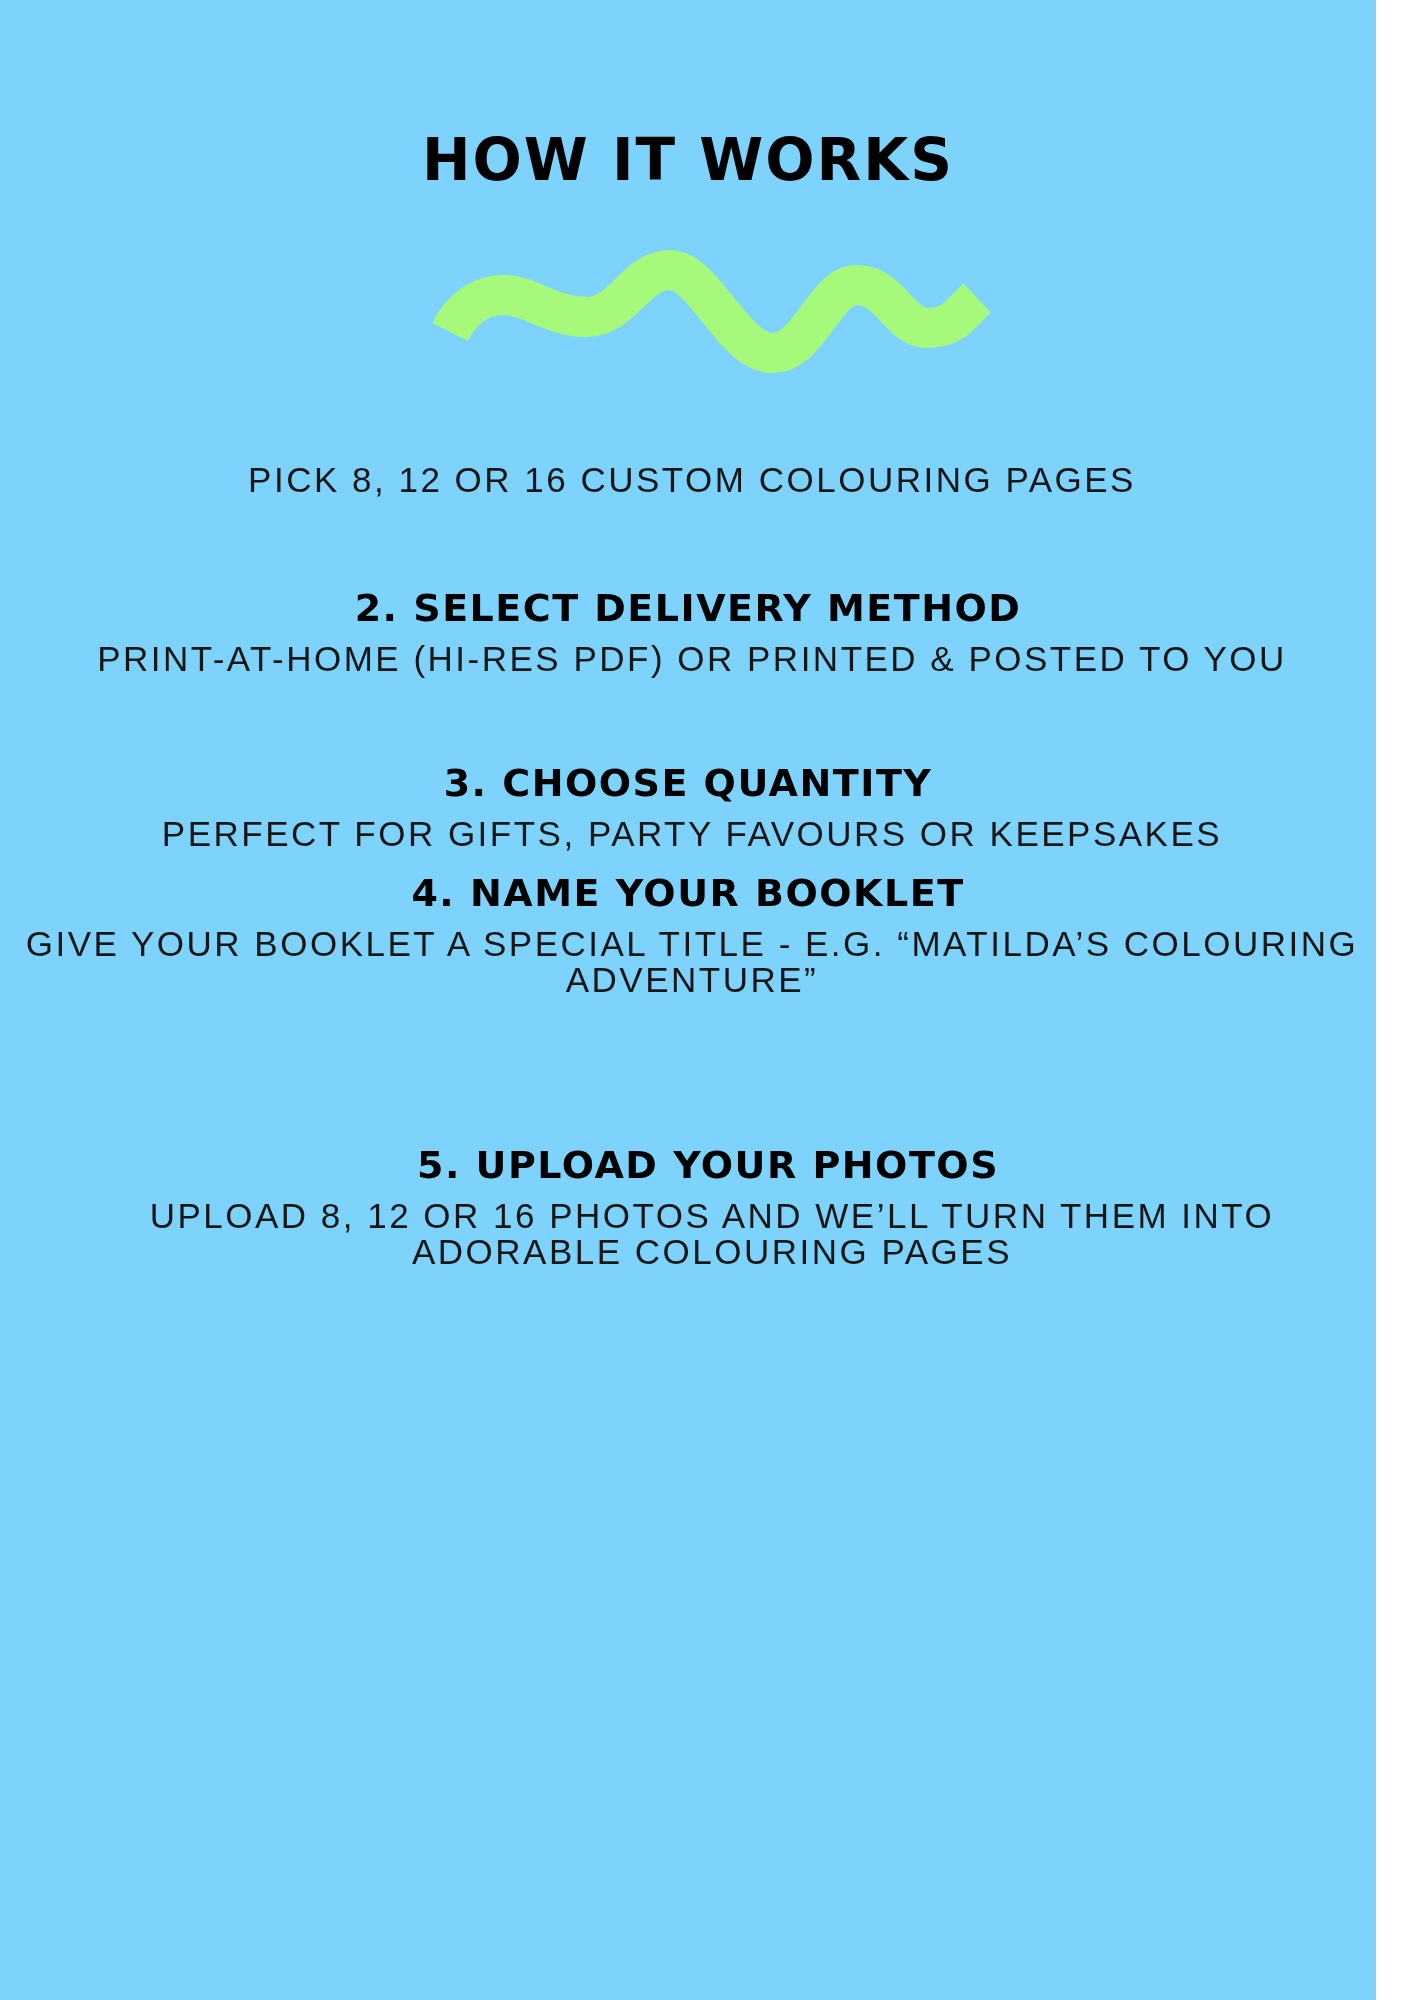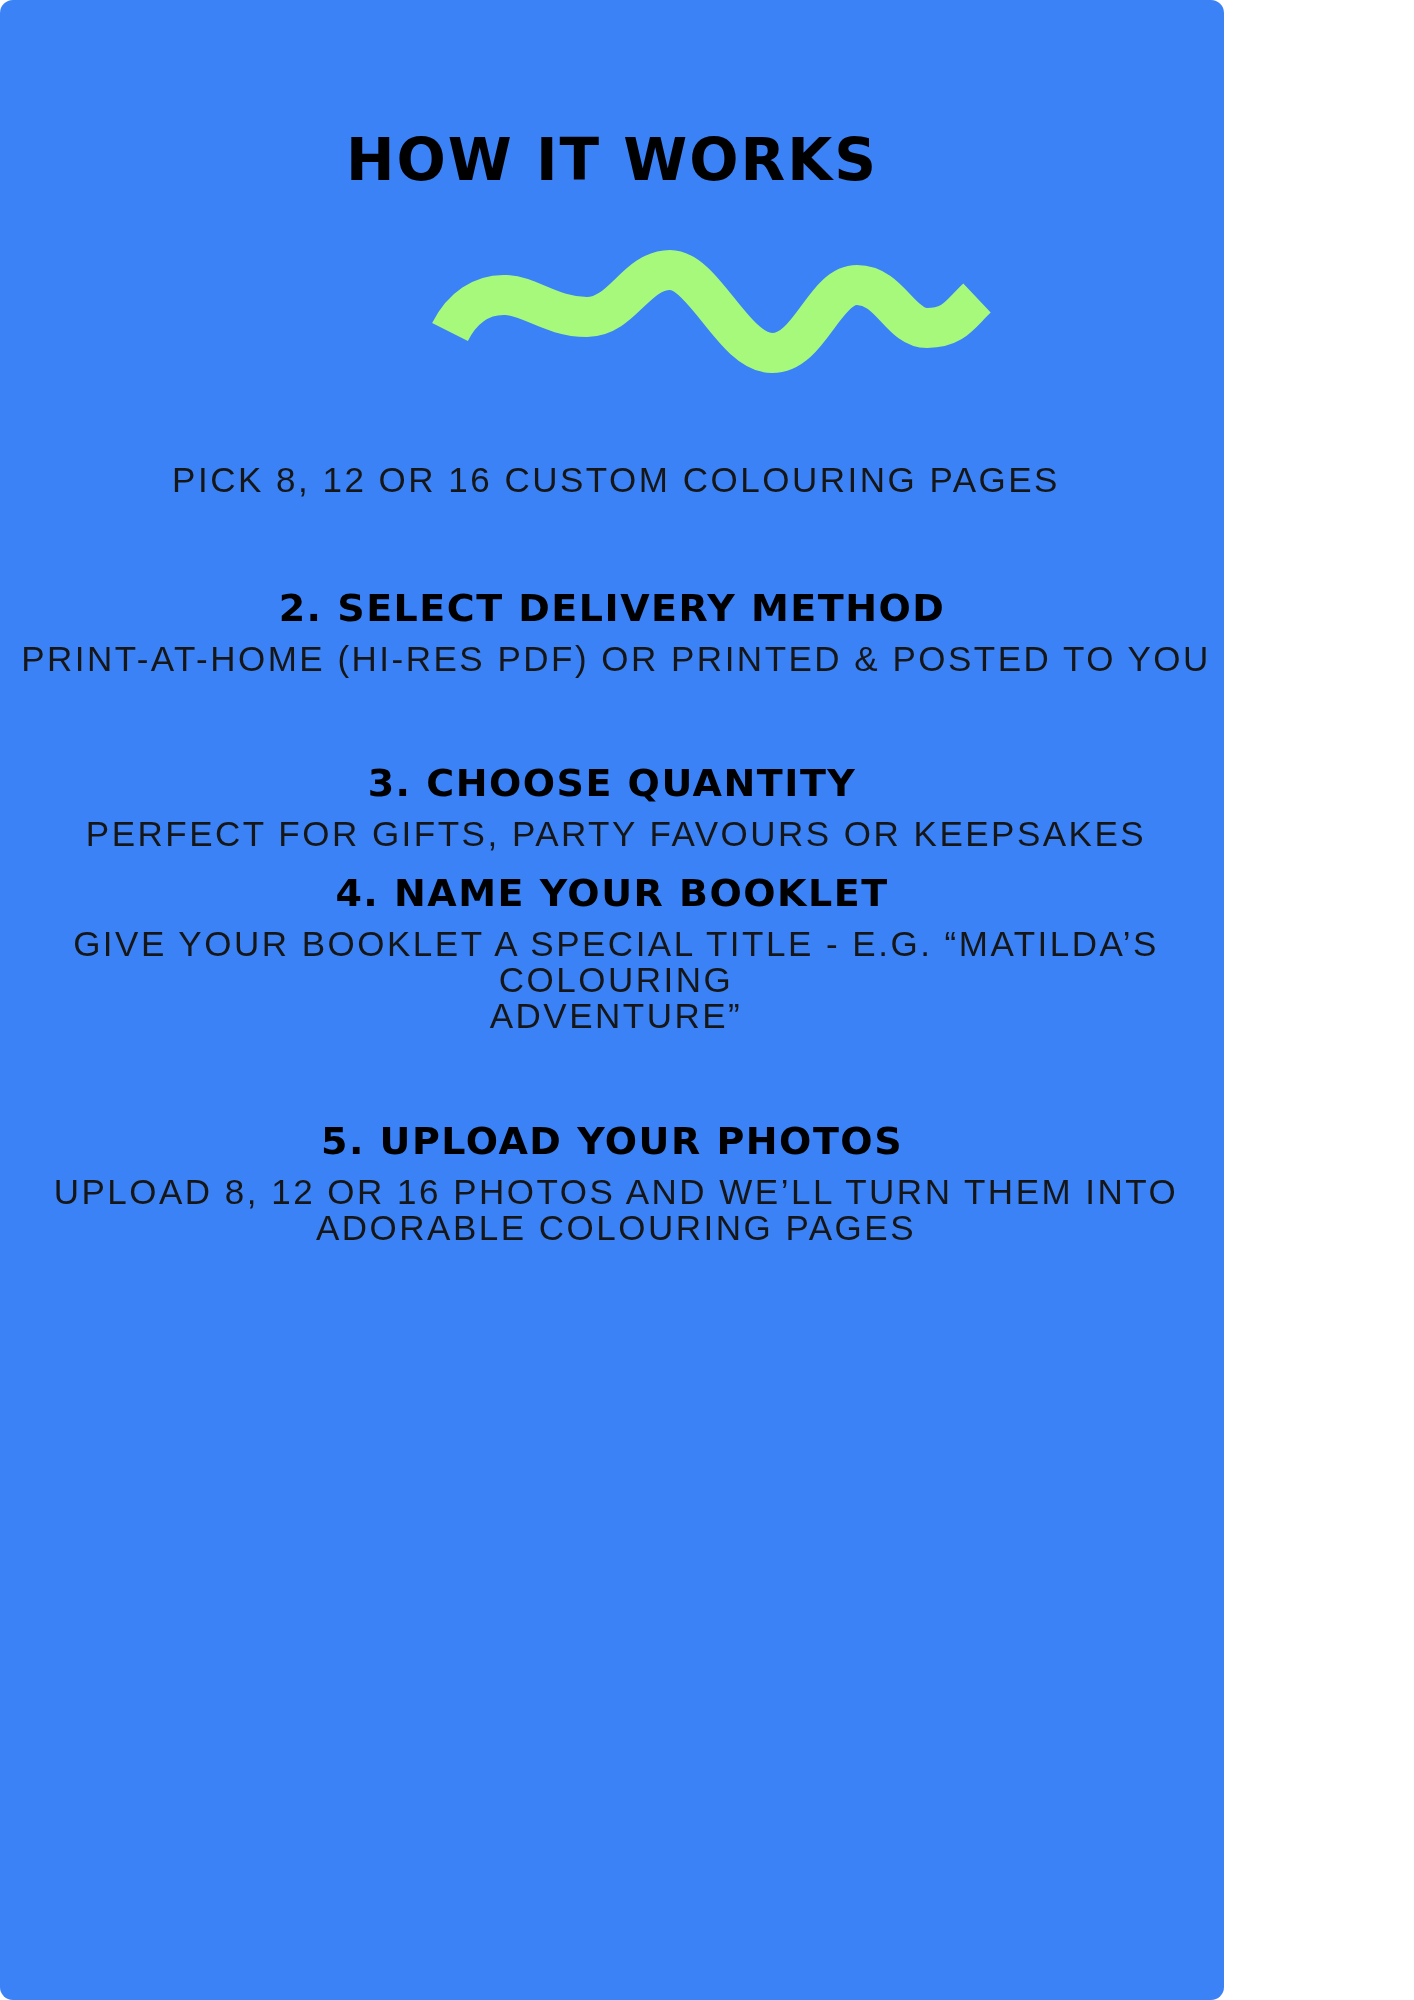--- a/index.html
+++ b/index.html
@@ -2,27 +2,26 @@
 <html><head>
 <meta charset="utf-8">
 <style>
   html, body {
     margin: 0;
     padding: 0;
     background: #ffffff;
   }
   .page {
     position: relative;
-    width: 1224px;
+    width: 1376px;
     height: 2000px;
-    background: #3b82f6;
+    background: #7dd3fc;
     overflow: hidden;
     font-family: "DejaVu Sans", sans-serif;
     color: #000000;
-    border-radius: 13px;
   }
   .page-title {
     position: absolute;
     top: 131px;
     left: 0;
     width: 100%;
     margin: 0;
     text-align: center;
     font-family: "DejaVu Sans", sans-serif;
     font-weight: 700;
@@ -64,21 +63,21 @@
     line-height: 36px;
     letter-spacing: 2.5px;
     color: #161616;
     white-space: pre-line;
   }
   
   .step-1 { top: 448px; }
   .step-2 { top: 589px; }
   .step-3 { top: 764px; }
   .step-4 { top: 874px; }
-  .step-5 { top: 1122px; }
+  .step-5 { top: 1146px; padding-left: 20px; }
   .step-6 { top: 1322px; }
 </style>
 </head>
 <body>
 
 <div class="page">
 
   <h1 class="page-title">HOW IT WORKS</h1>
 
   <svg class="squiggle" viewBox="0 0 570 132" xmlns="http://www.w3.org/2000/svg" aria-hidden="true">

